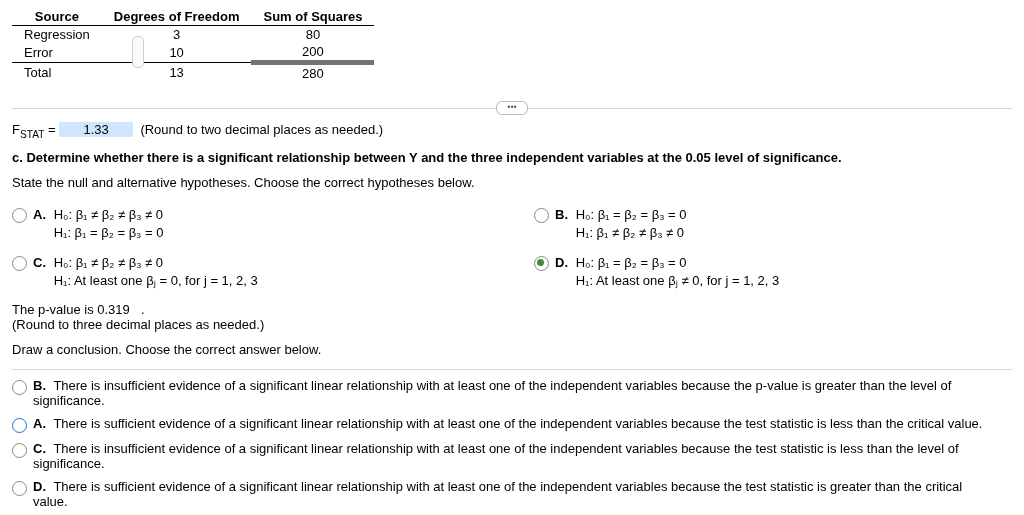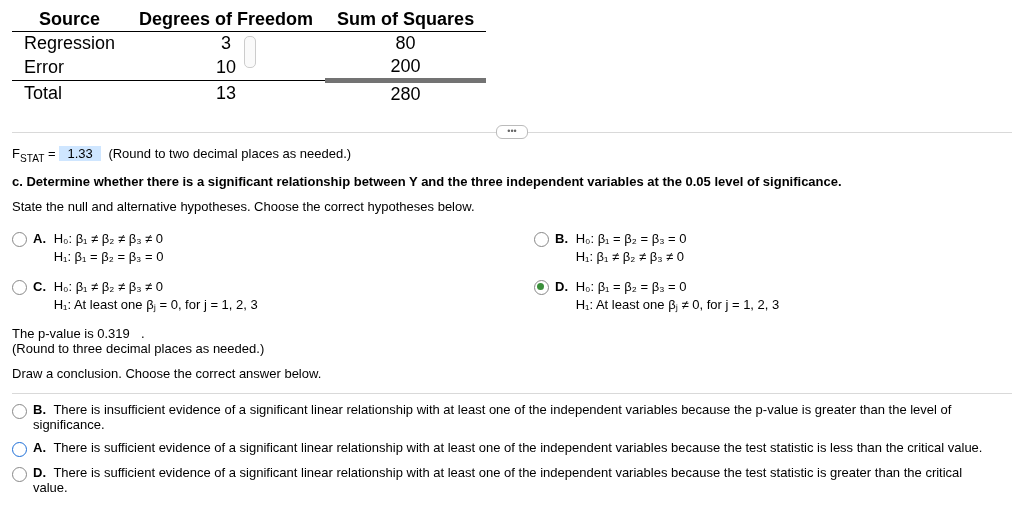--- a/index.html
+++ b/index.html
@@ -15,21 +15,21 @@
     display: flex;
     justify-content: space-between;
     align-items: flex-start;
   }
   .intro {
     max-width: 620px;
     line-height: 1.35;
   }
   .anova {
     border-collapse: collapse;
-    font-size: 18px;
+    font-size: 13px;
     margin-right: 30px;
   }
   .anova th, .anova td {
     padding: 1px 12px;
     text-align: center;
     white-space: nowrap;
   }
   .anova th {
     font-weight: bold;
     border-bottom: 1px solid #000;
@@ -72,21 +72,21 @@
     width: 10px; height: 30px;
     border: 1px solid #ccc;
     border-radius: 5px;
     background: #fafafa;
   }
   .line { margin: 10px 0; }
   .fill {
     display: inline-block;
     min-width: 34px;
     background: #cfe6ff;
-    padding: 0 4px;
+    padding: 0 20px;
     text-align: center;
   }
   .fillw {
     display: inline-block;
     min-width: 40px;
     text-align: left;
   }
   .hint { color: #000; }
   .choices {
     display: grid;
@@ -237,16 +237,21 @@
     <div class="txt"><span class="lead">B.</span>
       <span>There is insufficient evidence of a significant linear relationship with at least one of the independent variables because the p-value is greater than the level of significance.</span></div>
   </div>
   <div class="choice">
     <div class="radio"></div>
     <div class="txt"><span class="lead">A.</span>
       <span>There is sufficient evidence of a significant linear relationship with at least one of the independent variables because the test statistic is less than the critical value.</span></div>
   </div>
   <div class="choice">
     <div class="radio"></div>
+    <div class="txt"><span class="lead">C.</span>
+      <span>There is insufficient evidence of a significant linear relationship with at least one of the independent variables because the test statistic is less than the level of significance.</span></div>
+  </div>
+  <div class="choice">
+    <div class="radio"></div>
     <div class="txt"><span class="lead">D.</span>
       <span>There is sufficient evidence of a significant linear relationship with at least one of the independent variables because the test statistic is  greater than the critical value.</span></div>
   </div>
 </div>
 
 </body></html>

